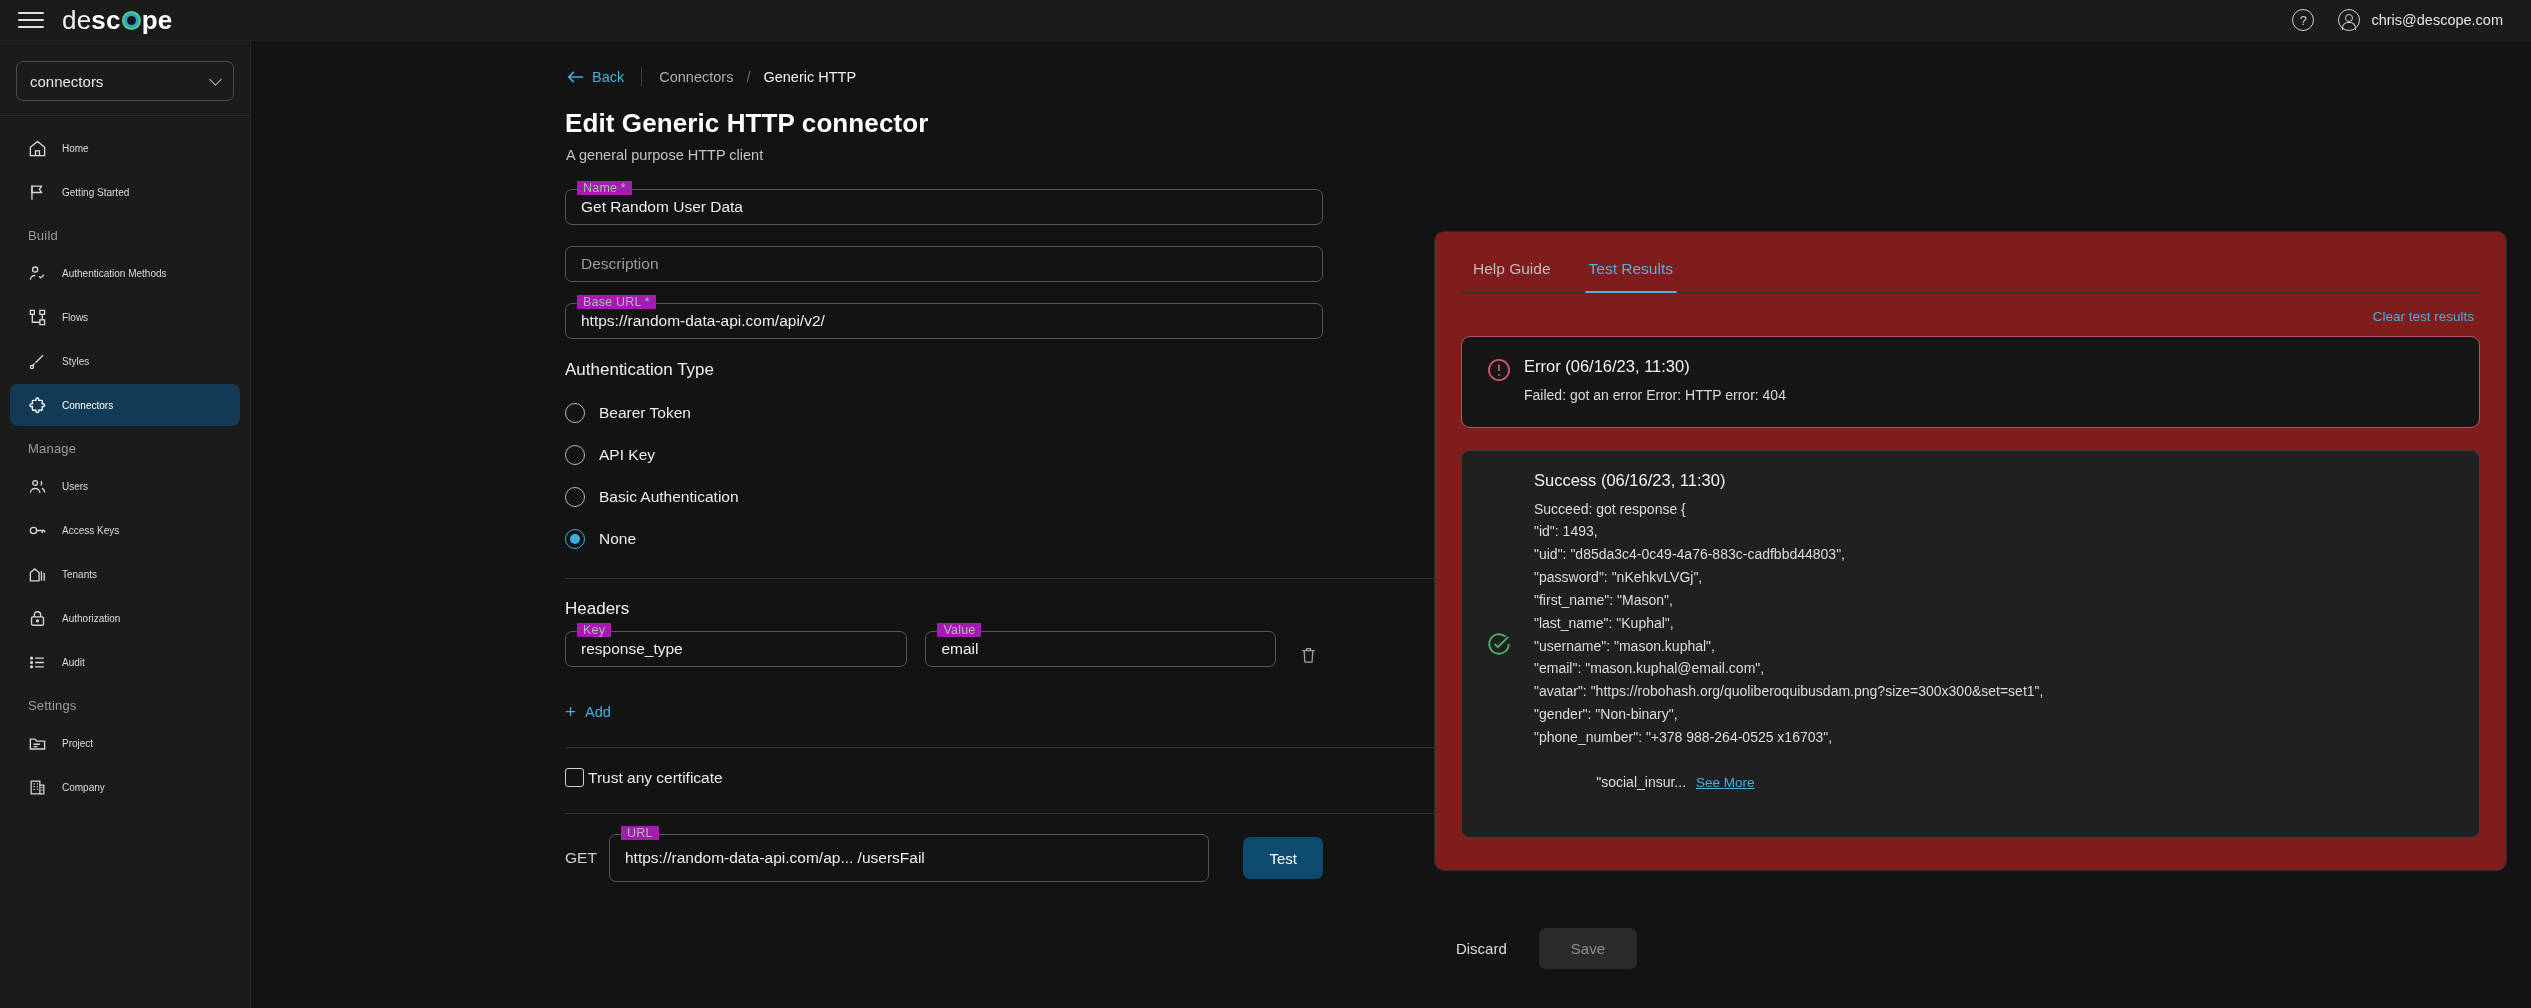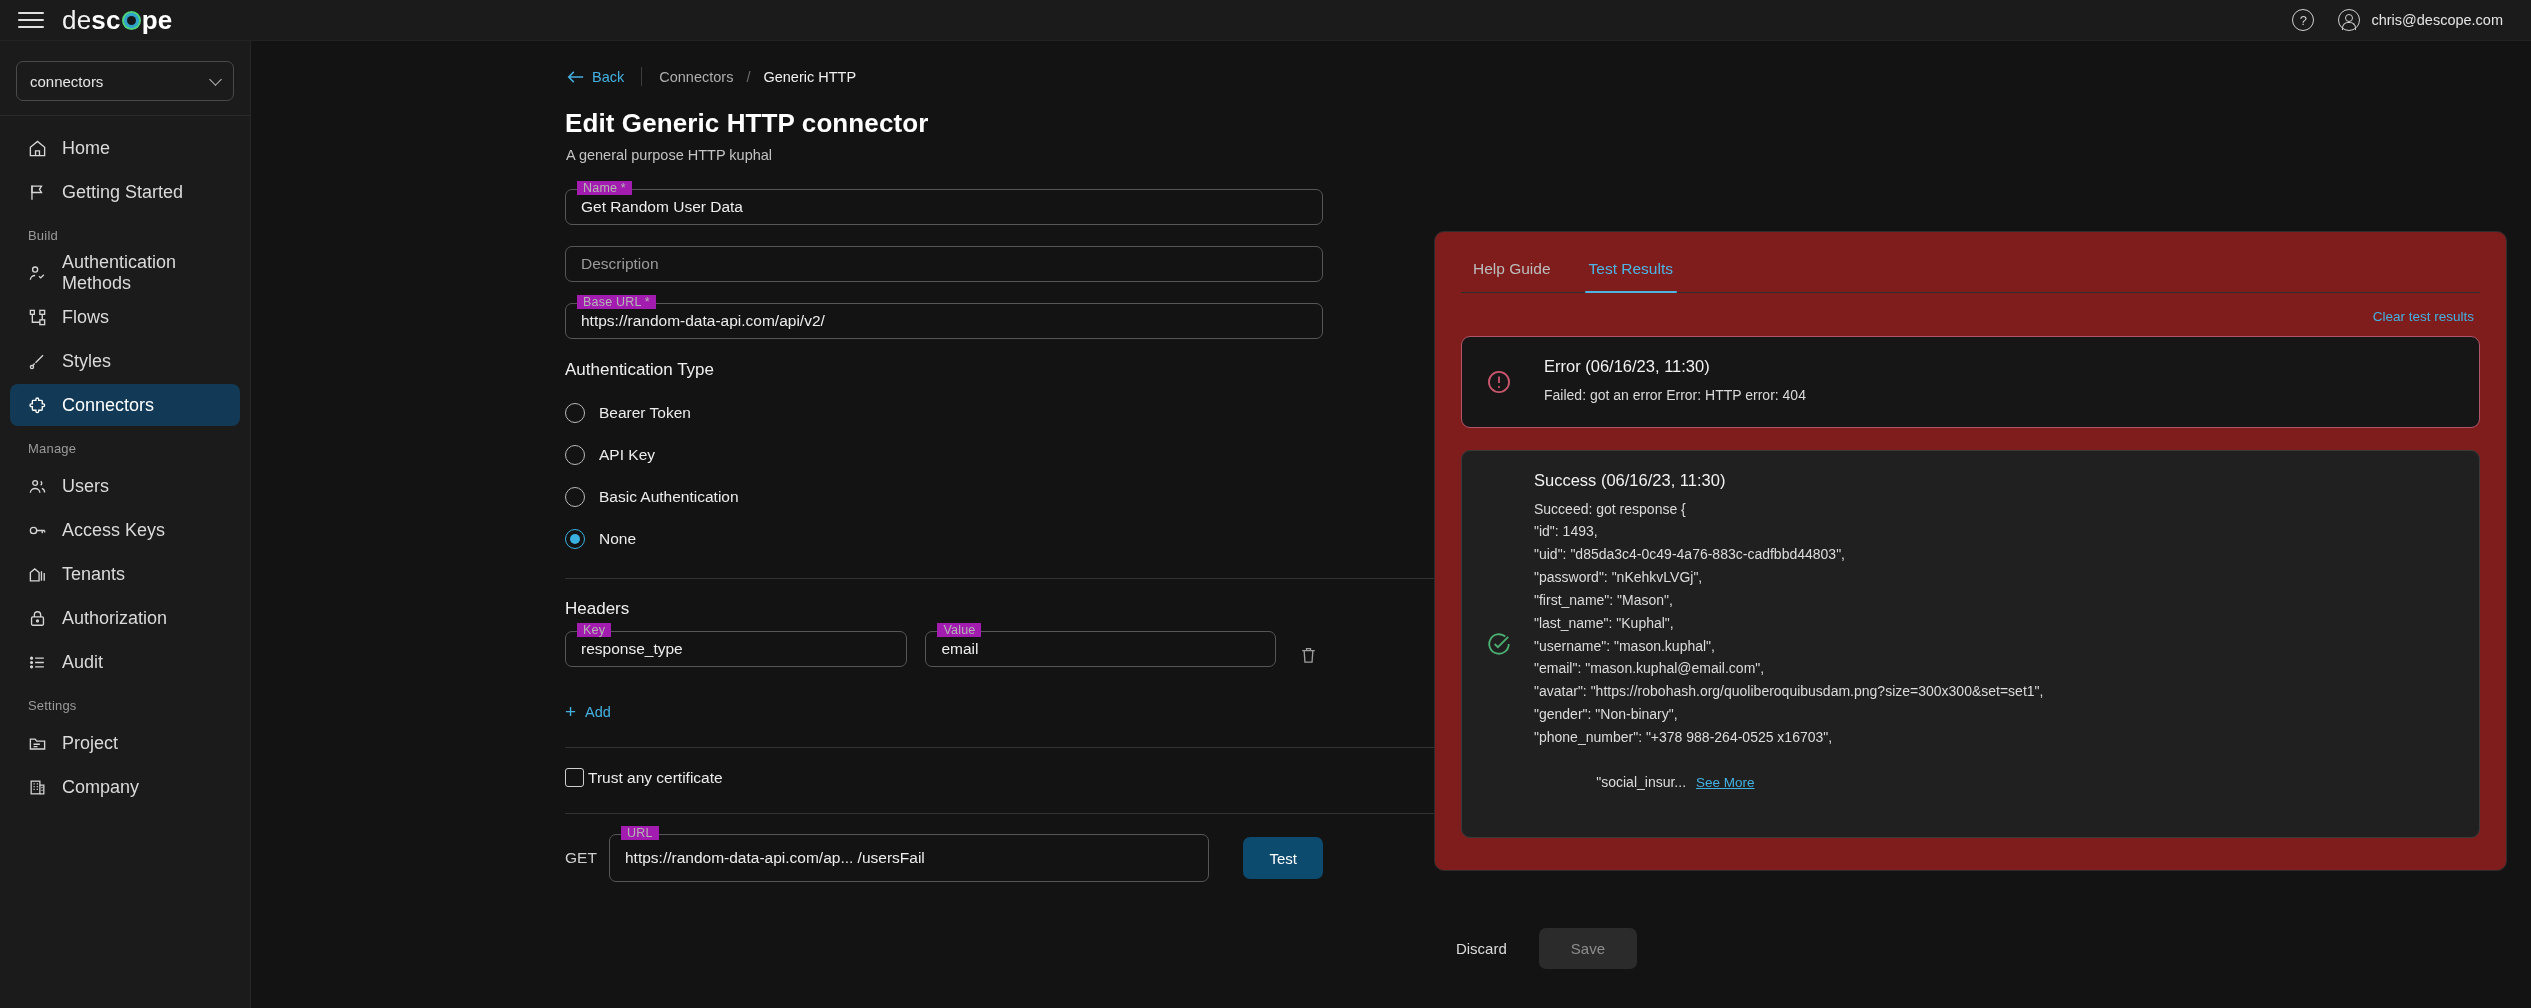--- a/index.html
+++ b/index.html
@@ -50,21 +50,21 @@
   .proj-select {
     margin: 8px 16px 12px 16px; height:40px; border:1px solid #4a4a4a; border-radius:7px;
     display:flex; align-items:center; justify-content:space-between; padding:0 13px; cursor:pointer;
   }
   .proj-select span { font-size:15px; color:#e6e6e6; }
   .chev { width:9px;height:9px;border-right:1.7px solid #bdbdbd;border-bottom:1.7px solid #bdbdbd;transform:rotate(45deg); margin-bottom:4px;}
   .sb-div { height:1px; background:#2b2b2b; margin: 2px 0 10px 0; }
   .nav-group-label { font-size:13px; color:#9a9a9a; padding:14px 0 8px 28px; letter-spacing:.2px;}
   .nav-item {
     display:flex; align-items:center; gap:15px; height:42px; margin:1px 10px;
-    padding-left:18px; border-radius:8px; cursor:pointer; color:#dadada; font-size:18px;
+    padding-left:18px; border-radius:8px; cursor:pointer; color:#dadada; font-size:10px;
   }
   .nav-item.active { background:#123a56; color:#ffffff; }
   .nav-item svg { width:19px; height:19px; flex:none; }
 
   
   .main { flex:1; min-width:0; background:#131313; position:relative; overflow:hidden; }
   .breadcrumb { display:flex; align-items:center; gap:13px; padding:26px 0 0 316px; font-size:14.5px; }
   .bc-back { color:#44b0e0; display:flex; align-items:center; gap:8px; cursor:pointer; }
   .bc-sep-v { width:1px; height:19px; background:#3d3d3d; margin:0 4px;}
   .bc-mid { color:#aeaeae; cursor:pointer; }
@@ -138,21 +138,21 @@
 
   .result-card { border-radius:9px; padding:20px 24px; display:flex; gap:22px; align-items:flex-start; }
   .result-card.error { border:1px solid #b0566a; background:#161616; margin-bottom:22px;}
   .result-card.success { border:1px solid #3a3a3a; background:#202020; align-items:center;}
   .res-icon { width:26px; height:26px; flex:none; }
   .res-title { font-size:16.5px; color:#f2f2f2; margin-bottom:8px;}
   .res-line { font-size:14px; color:#dadada; line-height:1.62; }
   .res-body { flex:1; }
   .json-line { font-size:14px; color:#dcdcdc; line-height:1.63; white-space:pre;}
   .see-more { color:#44b0e0; margin-left:10px; cursor:pointer; font-size:13.5px;text-decoration:underline;}
-  .err-center{ display:flex; align-items:center; gap:32px;}
+  .err-center{ display:flex; gap:12px;}
 </style>
 </head>
 <body>
 
 <div class="app">
 
   <div class="topbar">
     <div class="hamburger">
         <i></i>
         <i></i>
@@ -299,21 +299,21 @@
             </svg>
           <span>Back</span>
         </span>
         <span class="bc-sep-v"></span>
         <span class="bc-mid">Connectors</span>
         <span class="bc-slash">/</span>
         <span class="bc-cur">Generic HTTP</span>
       </div>
 
       <div class="page-title">Edit Generic HTTP connector</div>
-      <div class="page-sub">A general purpose HTTP kuphal</div>
+      <div class="page-sub">A general purpose HTTP client</div>
 
       <div class="content-cols">
         <div class="form-col">
 
           <div class="ofield">
             <div class="lgl">Name *</div>
             <div class="box">Get Random User Data</div>
           </div>
 
           <div class="ofield">

